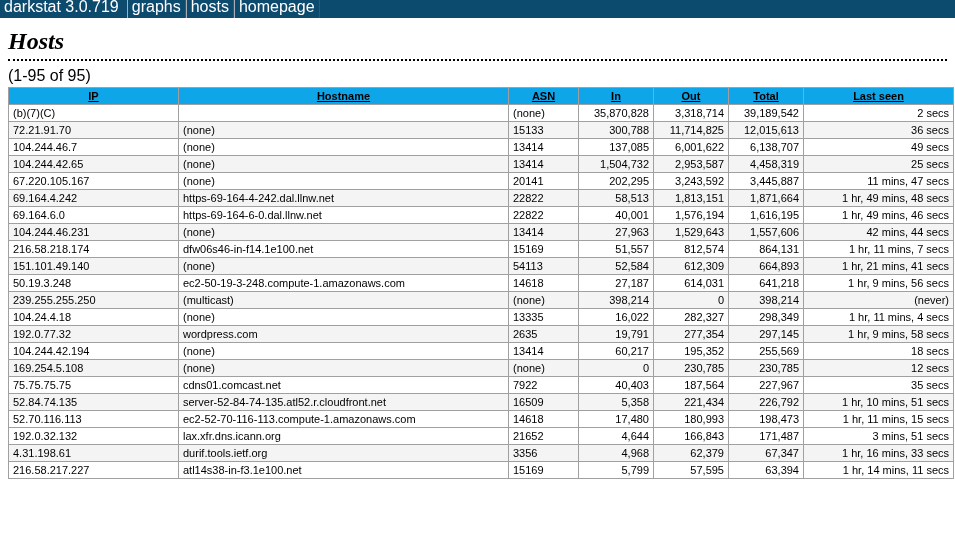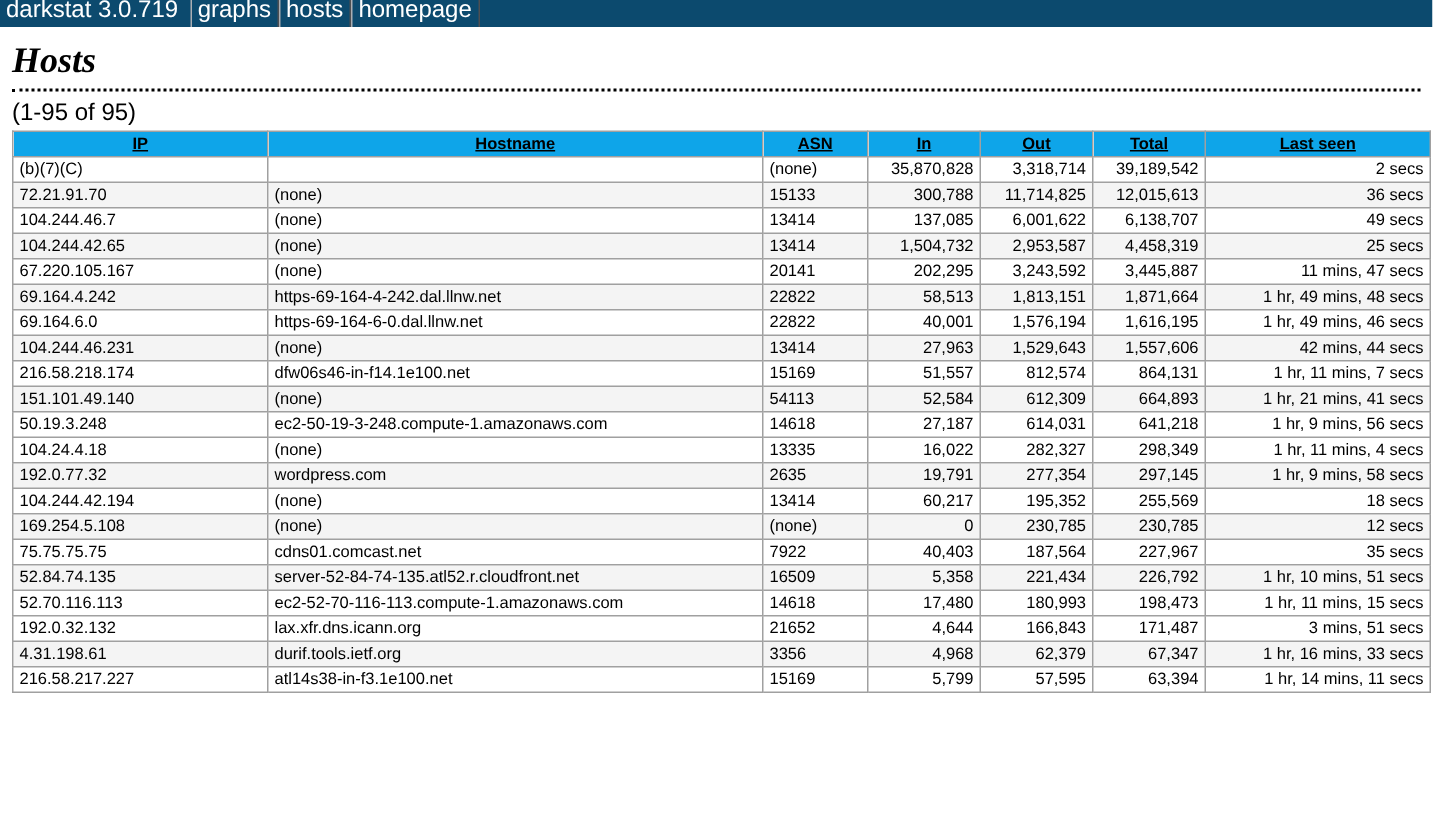--- a/index.html
+++ b/index.html
@@ -204,20 +204,29 @@
         </tr>
         <tr class="odd">
           <td class="txt">50.19.3.248</td>
           <td class="txt">ec2-50-19-3-248.compute-1.amazonaws.com</td>
           <td class="txt">14618</td>
           <td class="num">27,187</td>
           <td class="num">614,031</td>
           <td class="num">641,218</td>
           <td class="num">1 hr, 9 mins, 56 secs</td>
         </tr>
+        <tr class="even">
+          <td class="txt">239.255.255.250</td>
+          <td class="txt">(multicast)</td>
+          <td class="txt">(none)</td>
+          <td class="num">398,214</td>
+          <td class="num">0</td>
+          <td class="num">398,214</td>
+          <td class="num">(never)</td>
+        </tr>
         <tr class="odd">
           <td class="txt">104.24.4.18</td>
           <td class="txt">(none)</td>
           <td class="txt">13335</td>
           <td class="num">16,022</td>
           <td class="num">282,327</td>
           <td class="num">298,349</td>
           <td class="num">1 hr, 11 mins, 4 secs</td>
         </tr>
         <tr class="even">

